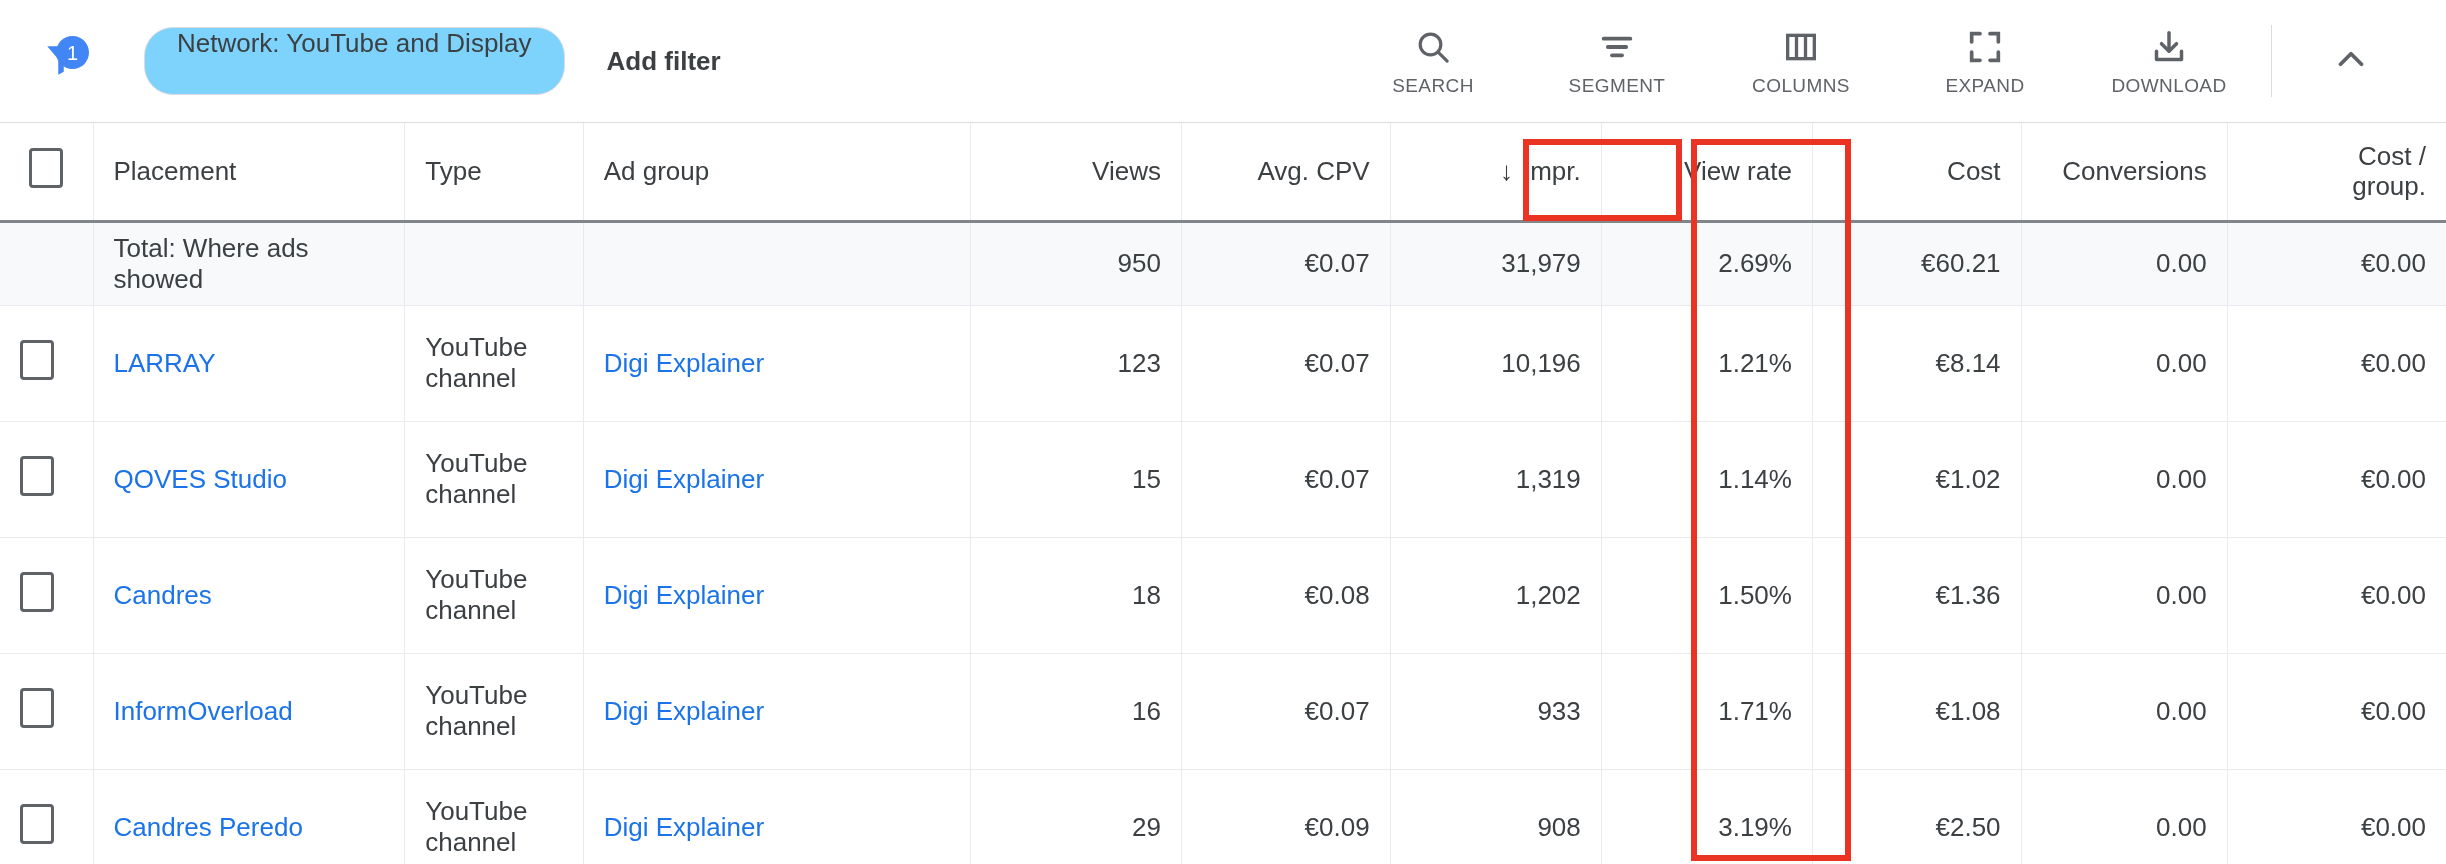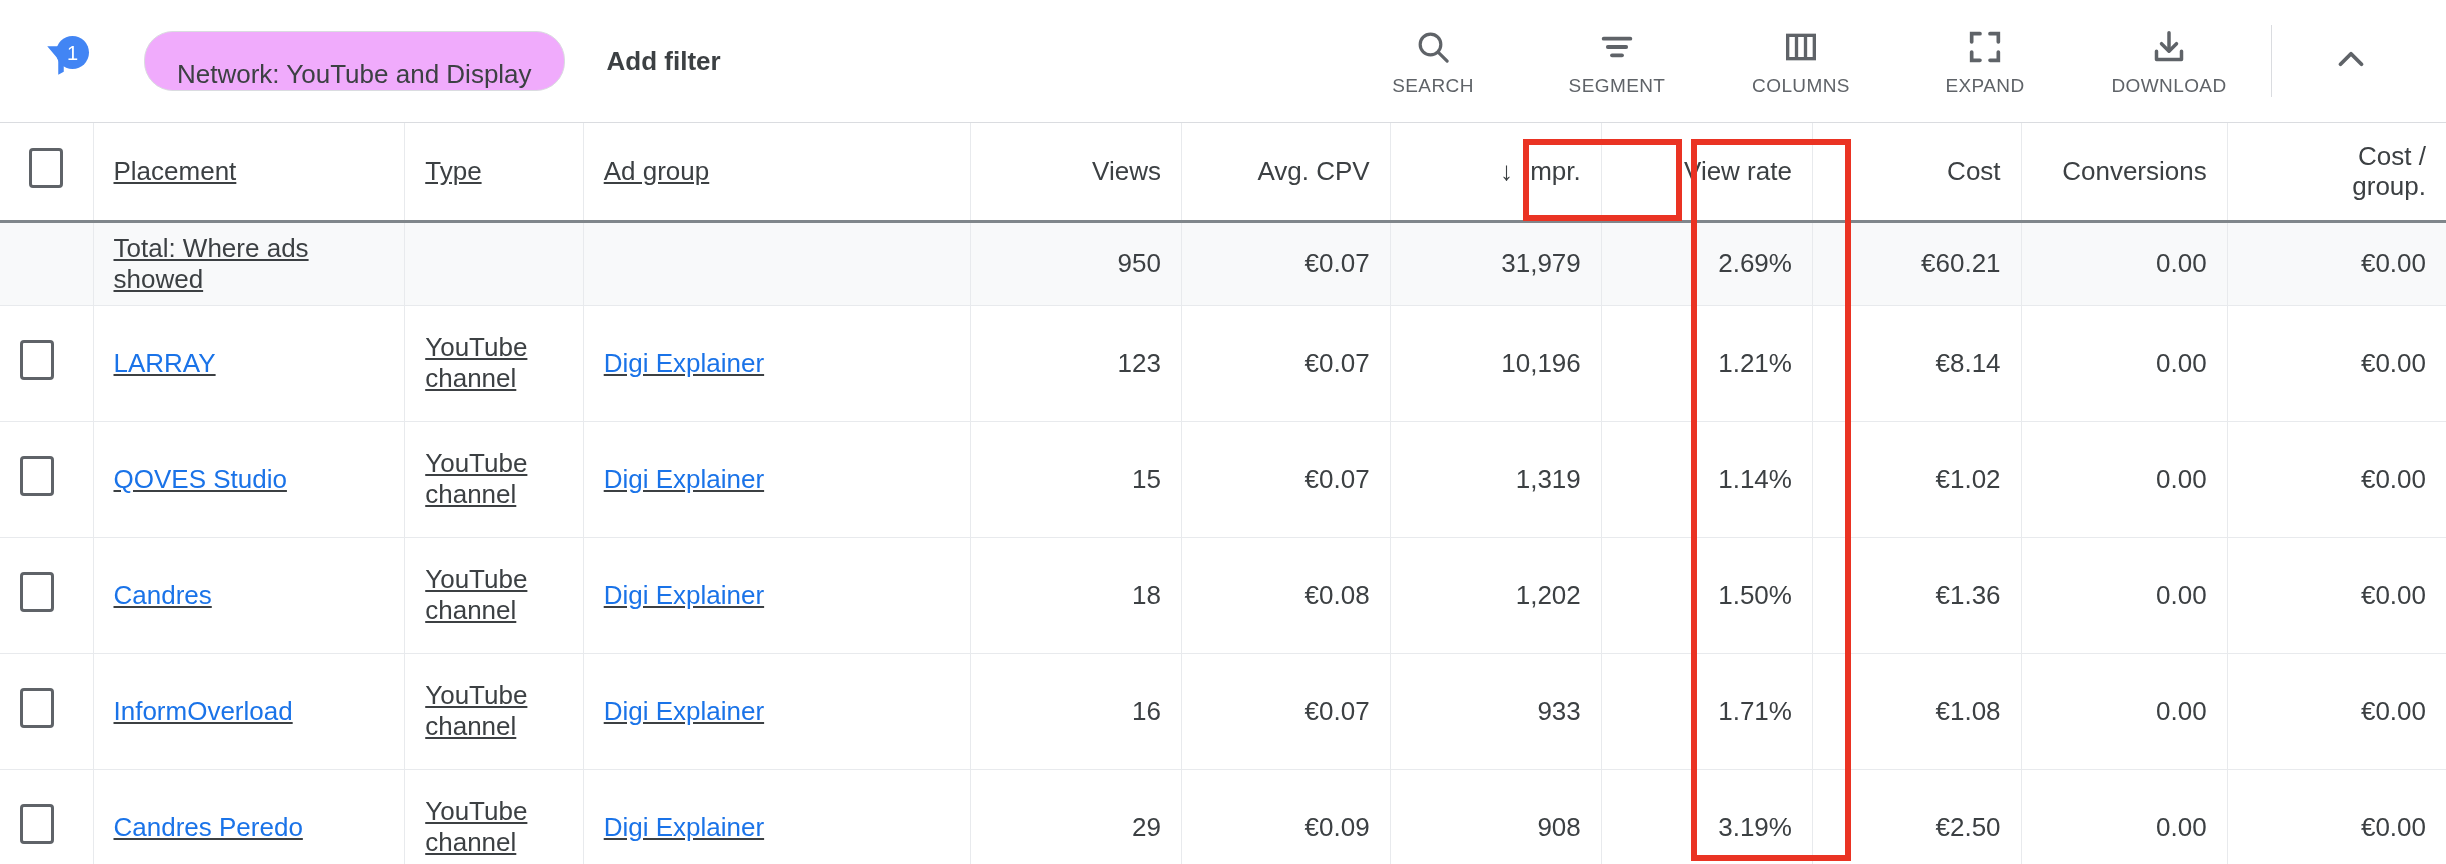--- a/index.html
+++ b/index.html
@@ -41,30 +41,30 @@
     background: #4285f4;
     color: #fff;
     font-size: 20px;
     display: flex;
     align-items: center;
     justify-content: center;
     line-height: 1;
   }
   .filter-chip {
     margin-left: 56px;
-    height: 60px;
+    height: 68px;
     border: 1px solid #dadce0;
     border-radius: 29px;
     display: flex;
-    align-items: flex-end;
+    align-items: flex-start;
     padding: 0 32px;
     font-size: 26px;
     color: #3c4043;
     white-space: nowrap;
-    background: #f0abfc;
+    background: #7dd3fc;
     flex: none;
   }
   .add-filter {
     margin-left: 42px;
     font-size: 26px;
     color: #3c4043;
     white-space: nowrap;
     flex: none;
     font-weight: bold;
   }
@@ -133,21 +133,21 @@
 
   thead th {
     height: 98px;
     font-weight: normal;
     color: #3c4043;
     background: #fff;
     border-bottom: 3px solid #80868b;
     vertical-align: middle;
   }
   th.num, td.num { text-align: right; }
-  th.txt, td.txt { text-align: left; text-decoration: underline; }
+  th.txt, td.txt { text-align: left; }
 
   tr.totals td {
     background: #f8f9fa;
     height: 84px;
     border-bottom: 1px solid #e8eaed;
   }
   tbody tr.data-row td {
     height: 116px;
     border-bottom: 1px solid #e8eaed;
   }

